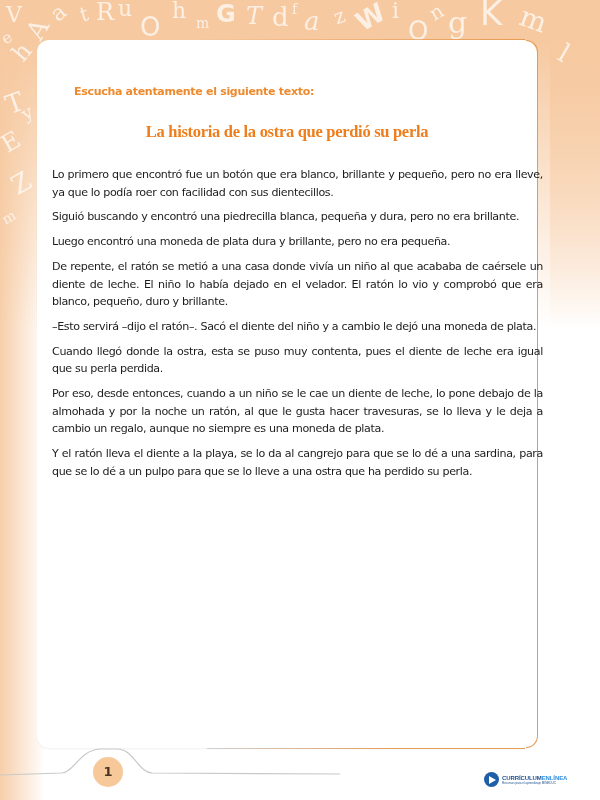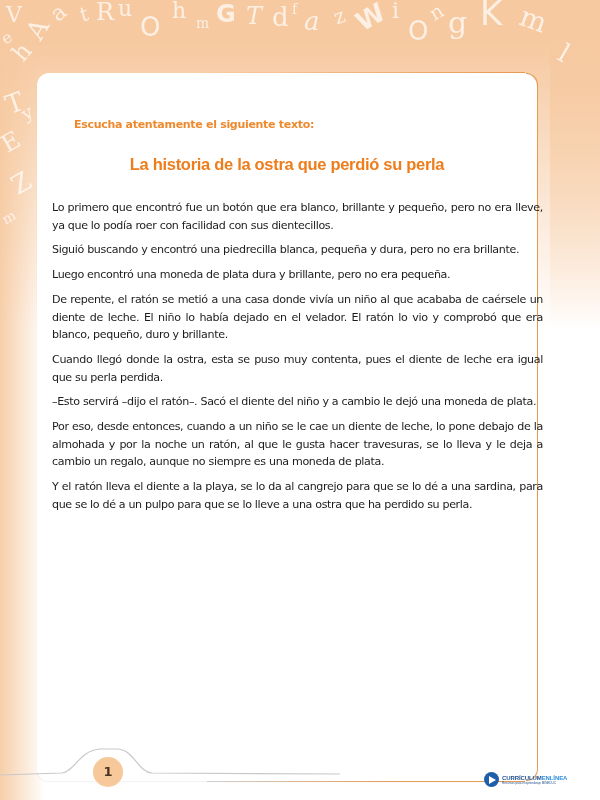--- a/index.html
+++ b/index.html
@@ -28,21 +28,20 @@
       line-height: 1;
       user-select: none;
     }
     .card {
       position: absolute;
       left: 37px; top: 40px;
       width: 500px; height: 708px;
       background: #ffffff;
       border-radius: 12px 14px 14px 12px;
       box-shadow: 0 1px 2px rgba(0,0,0,0.06);
-      margin-top: 33px;
     }
     .card-border-right {
       position: absolute; right: -1px; top: 0; width: 12px; height: 100%;
       border-right: 1px solid #e79a52;
       border-top: 1px solid #e79a52;
       border-bottom: 1px solid #e79a52;
       border-radius: 0 14px 14px 0;
     }
     .card-border-top {
       position: absolute; top: -1px; left: 150px; right: 12px; height: 1px;
@@ -58,21 +57,21 @@
       font-family: "DejaVu Sans", "Liberation Sans", sans-serif;
       font-weight: bold;
       font-size: 11px;
       letter-spacing: -0.3px;
       color: #ee8a2e;
     }
     .title {
       position: absolute;
       left: 0; right: 0; top: 82px;
       text-align: center;
-      font-family: Liberation Sans, sans-serif;
+      font-family: Liberation Serif, serif;
       font-weight: bold;
       font-size: 16.5px;
       letter-spacing: -0.3px;
       color: #ee7d1c;
     }
     .body {
       position: absolute;
       left: 15px; top: 126px;
       width: 491px;
       font-family: "DejaVu Sans", "Liberation Sans", sans-serif;
@@ -175,22 +174,22 @@
   <div class="card-border-bottom"></div>
 
   <div class="subtitle">Escucha atentamente el siguiente texto:</div>
   <h1 class="title">La historia de la ostra que perdió su perla</h1>
 
   <div class="body">
     <p>Lo primero que encontró fue un botón que era blanco, brillante y pequeño, pero no era lleve, ya que lo podía roer con facilidad con sus dientecillos.</p>
     <p>Siguió buscando y encontró una piedrecilla blanca, pequeña y dura, pero no era brillante.</p>
     <p>Luego encontró una moneda de plata dura y brillante, pero no era pequeña.</p>
     <p>De repente, el ratón se metió a una casa donde vivía un niño al que acababa de caérsele un diente de leche. El niño lo había dejado en el velador. El ratón lo vio y comprobó que era blanco, pequeño, duro y brillante.</p>
+    <p>–Esto servirá –dijo el ratón–. Sacó el diente del niño y a cambio le dejó una moneda de plata.</p>
     <p>Cuando llegó donde la ostra, esta se puso muy contenta, pues el diente de leche era igual que su perla perdida.</p>
-    <p>–Esto servirá –dijo el ratón–. Sacó el diente del niño y a cambio le dejó una moneda de plata.</p>
     <p>Por eso, desde entonces, cuando a un niño se le cae un diente de leche, lo pone debajo de la almohada y por la noche un ratón, al que le gusta hacer travesuras, se lo lleva y le deja a cambio un regalo, aunque no siempre es una moneda de plata.</p>
     <p>Y el ratón lleva el diente a la playa, se lo da al cangrejo para que se lo dé a una sardina, para que se lo dé a un pulpo para que se lo lleve a una ostra que ha perdido su perla.</p>
   </div>
 </div>
 
 <div class="page-tab">
   <svg width="600" height="30" viewBox="0 0 600 30">
     <path d="M 0 29 L 62 27 C 74 26, 80 4, 100 3 L 118 3 C 134 4, 138 26, 152 27 L 340 28" fill="none" stroke="#c9c9c9" stroke-width="1.2"></path>
   </svg>
 </div>

